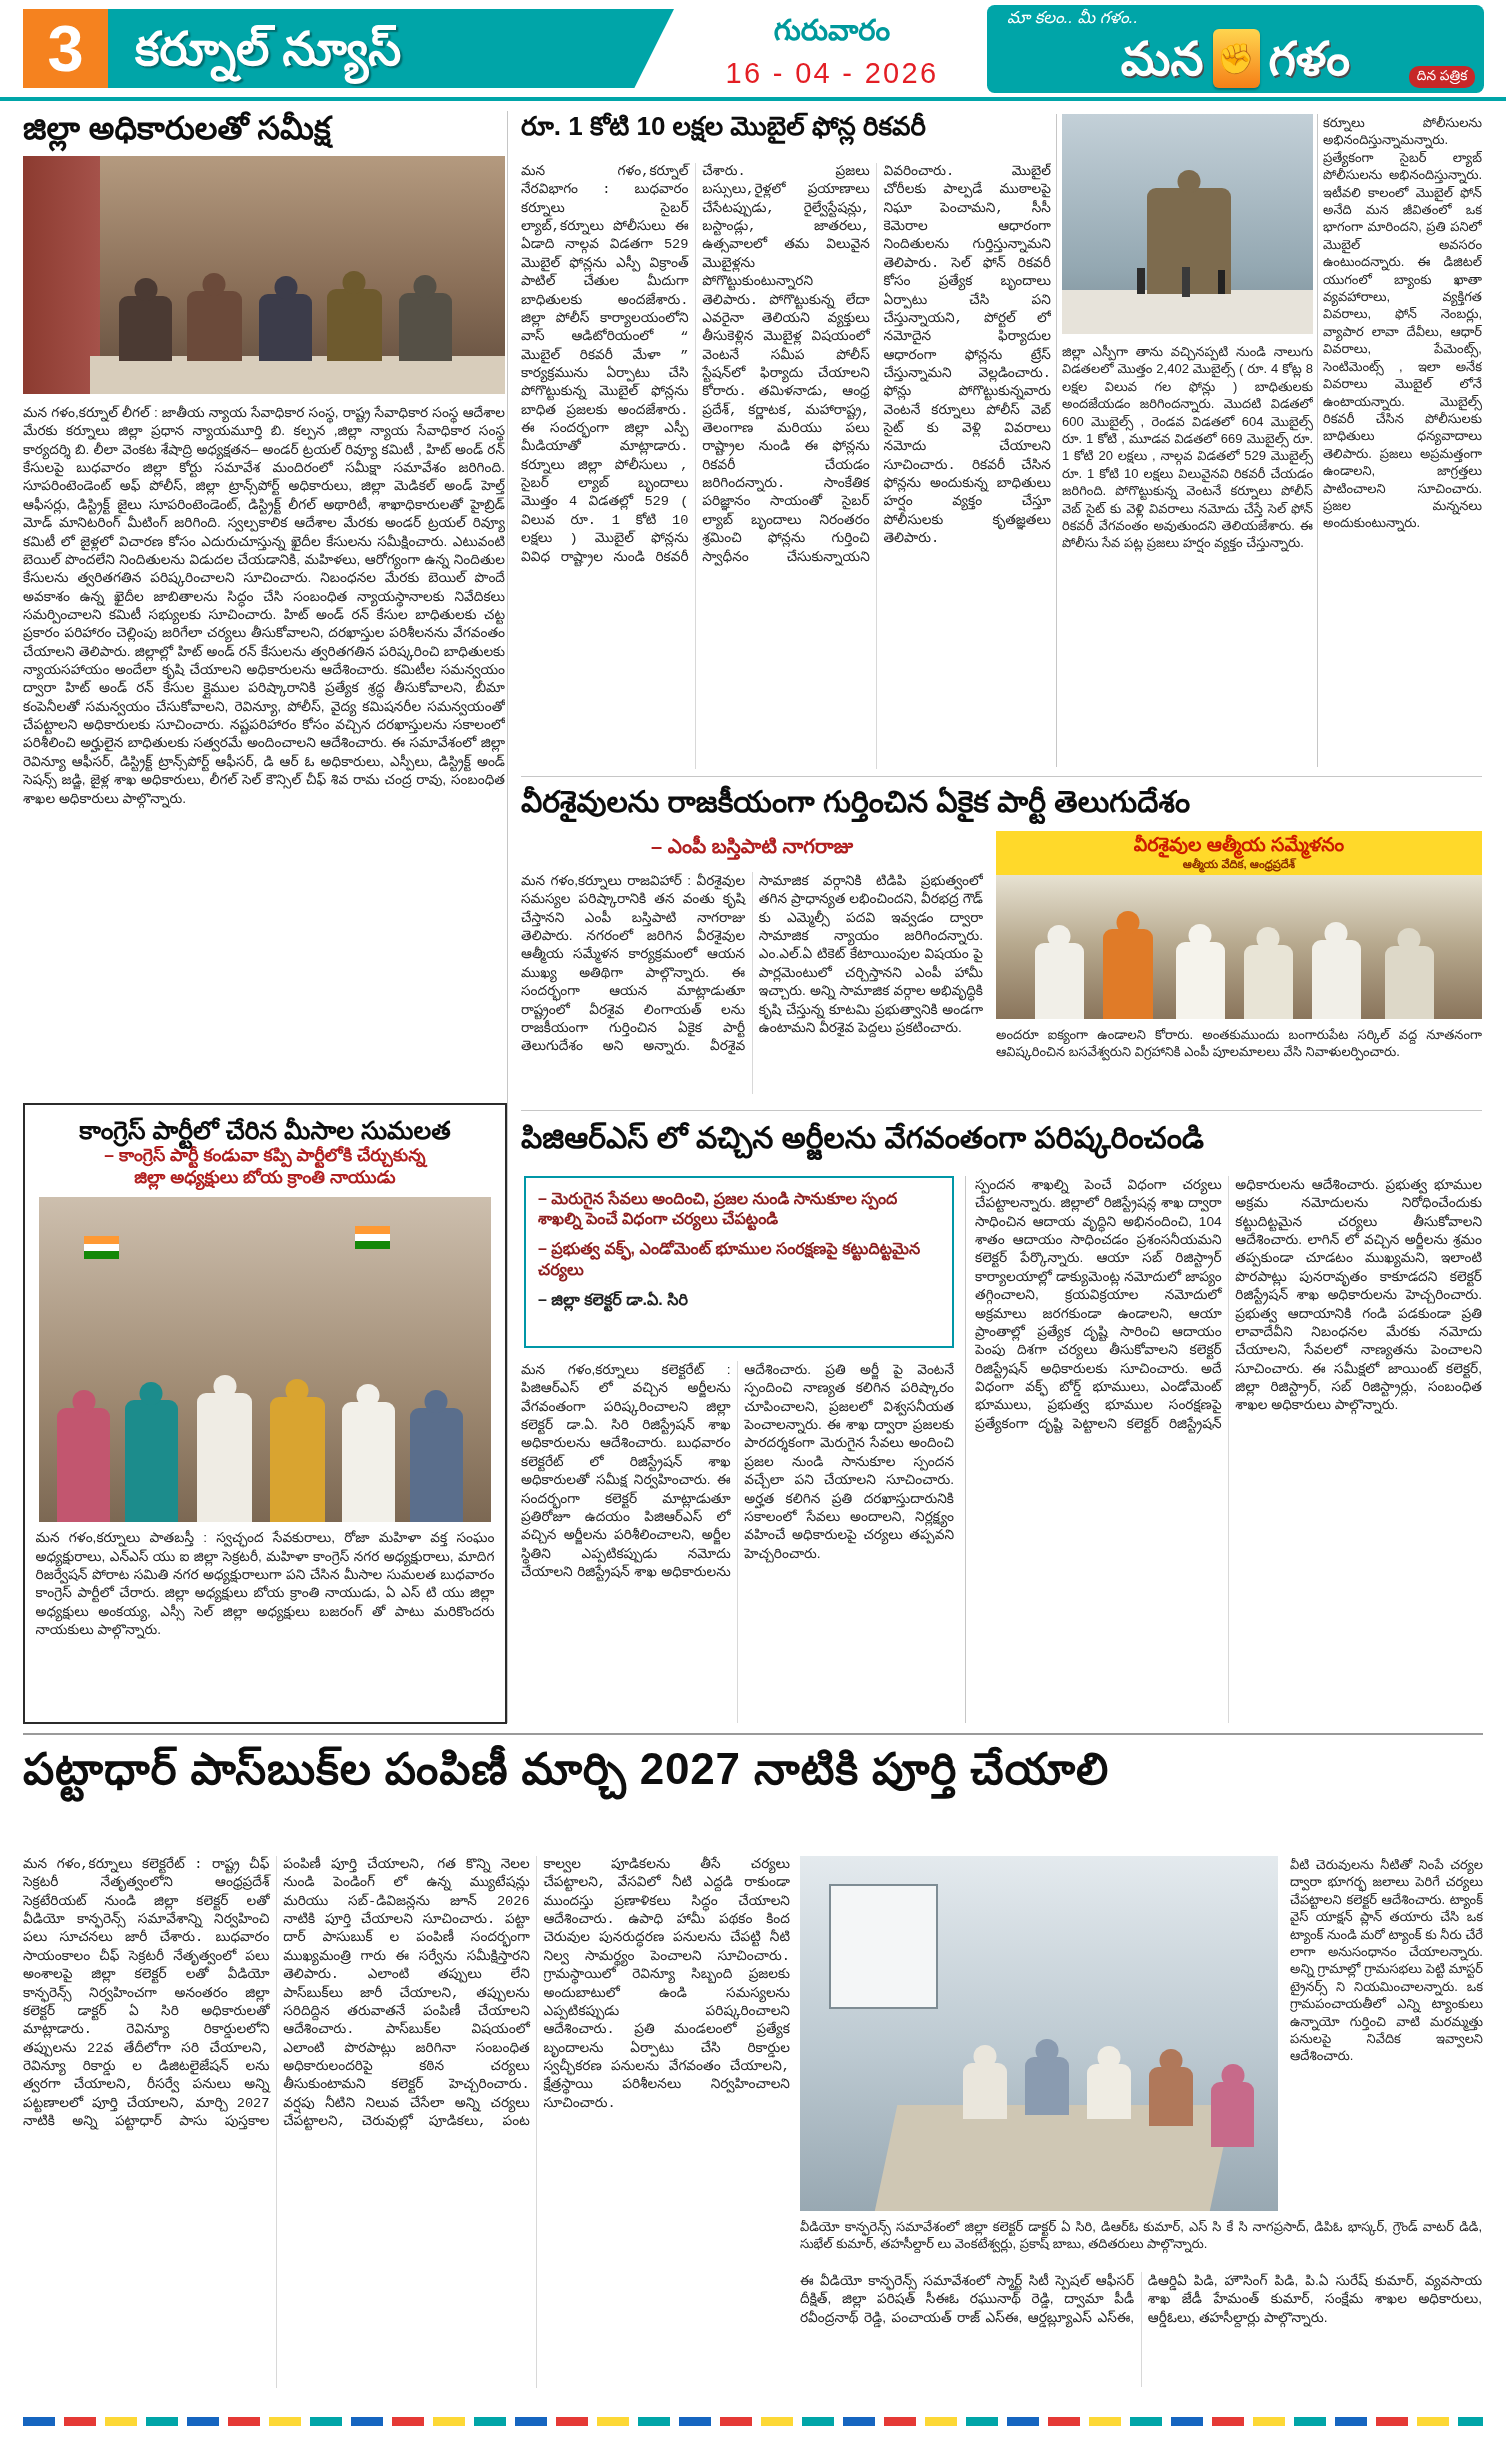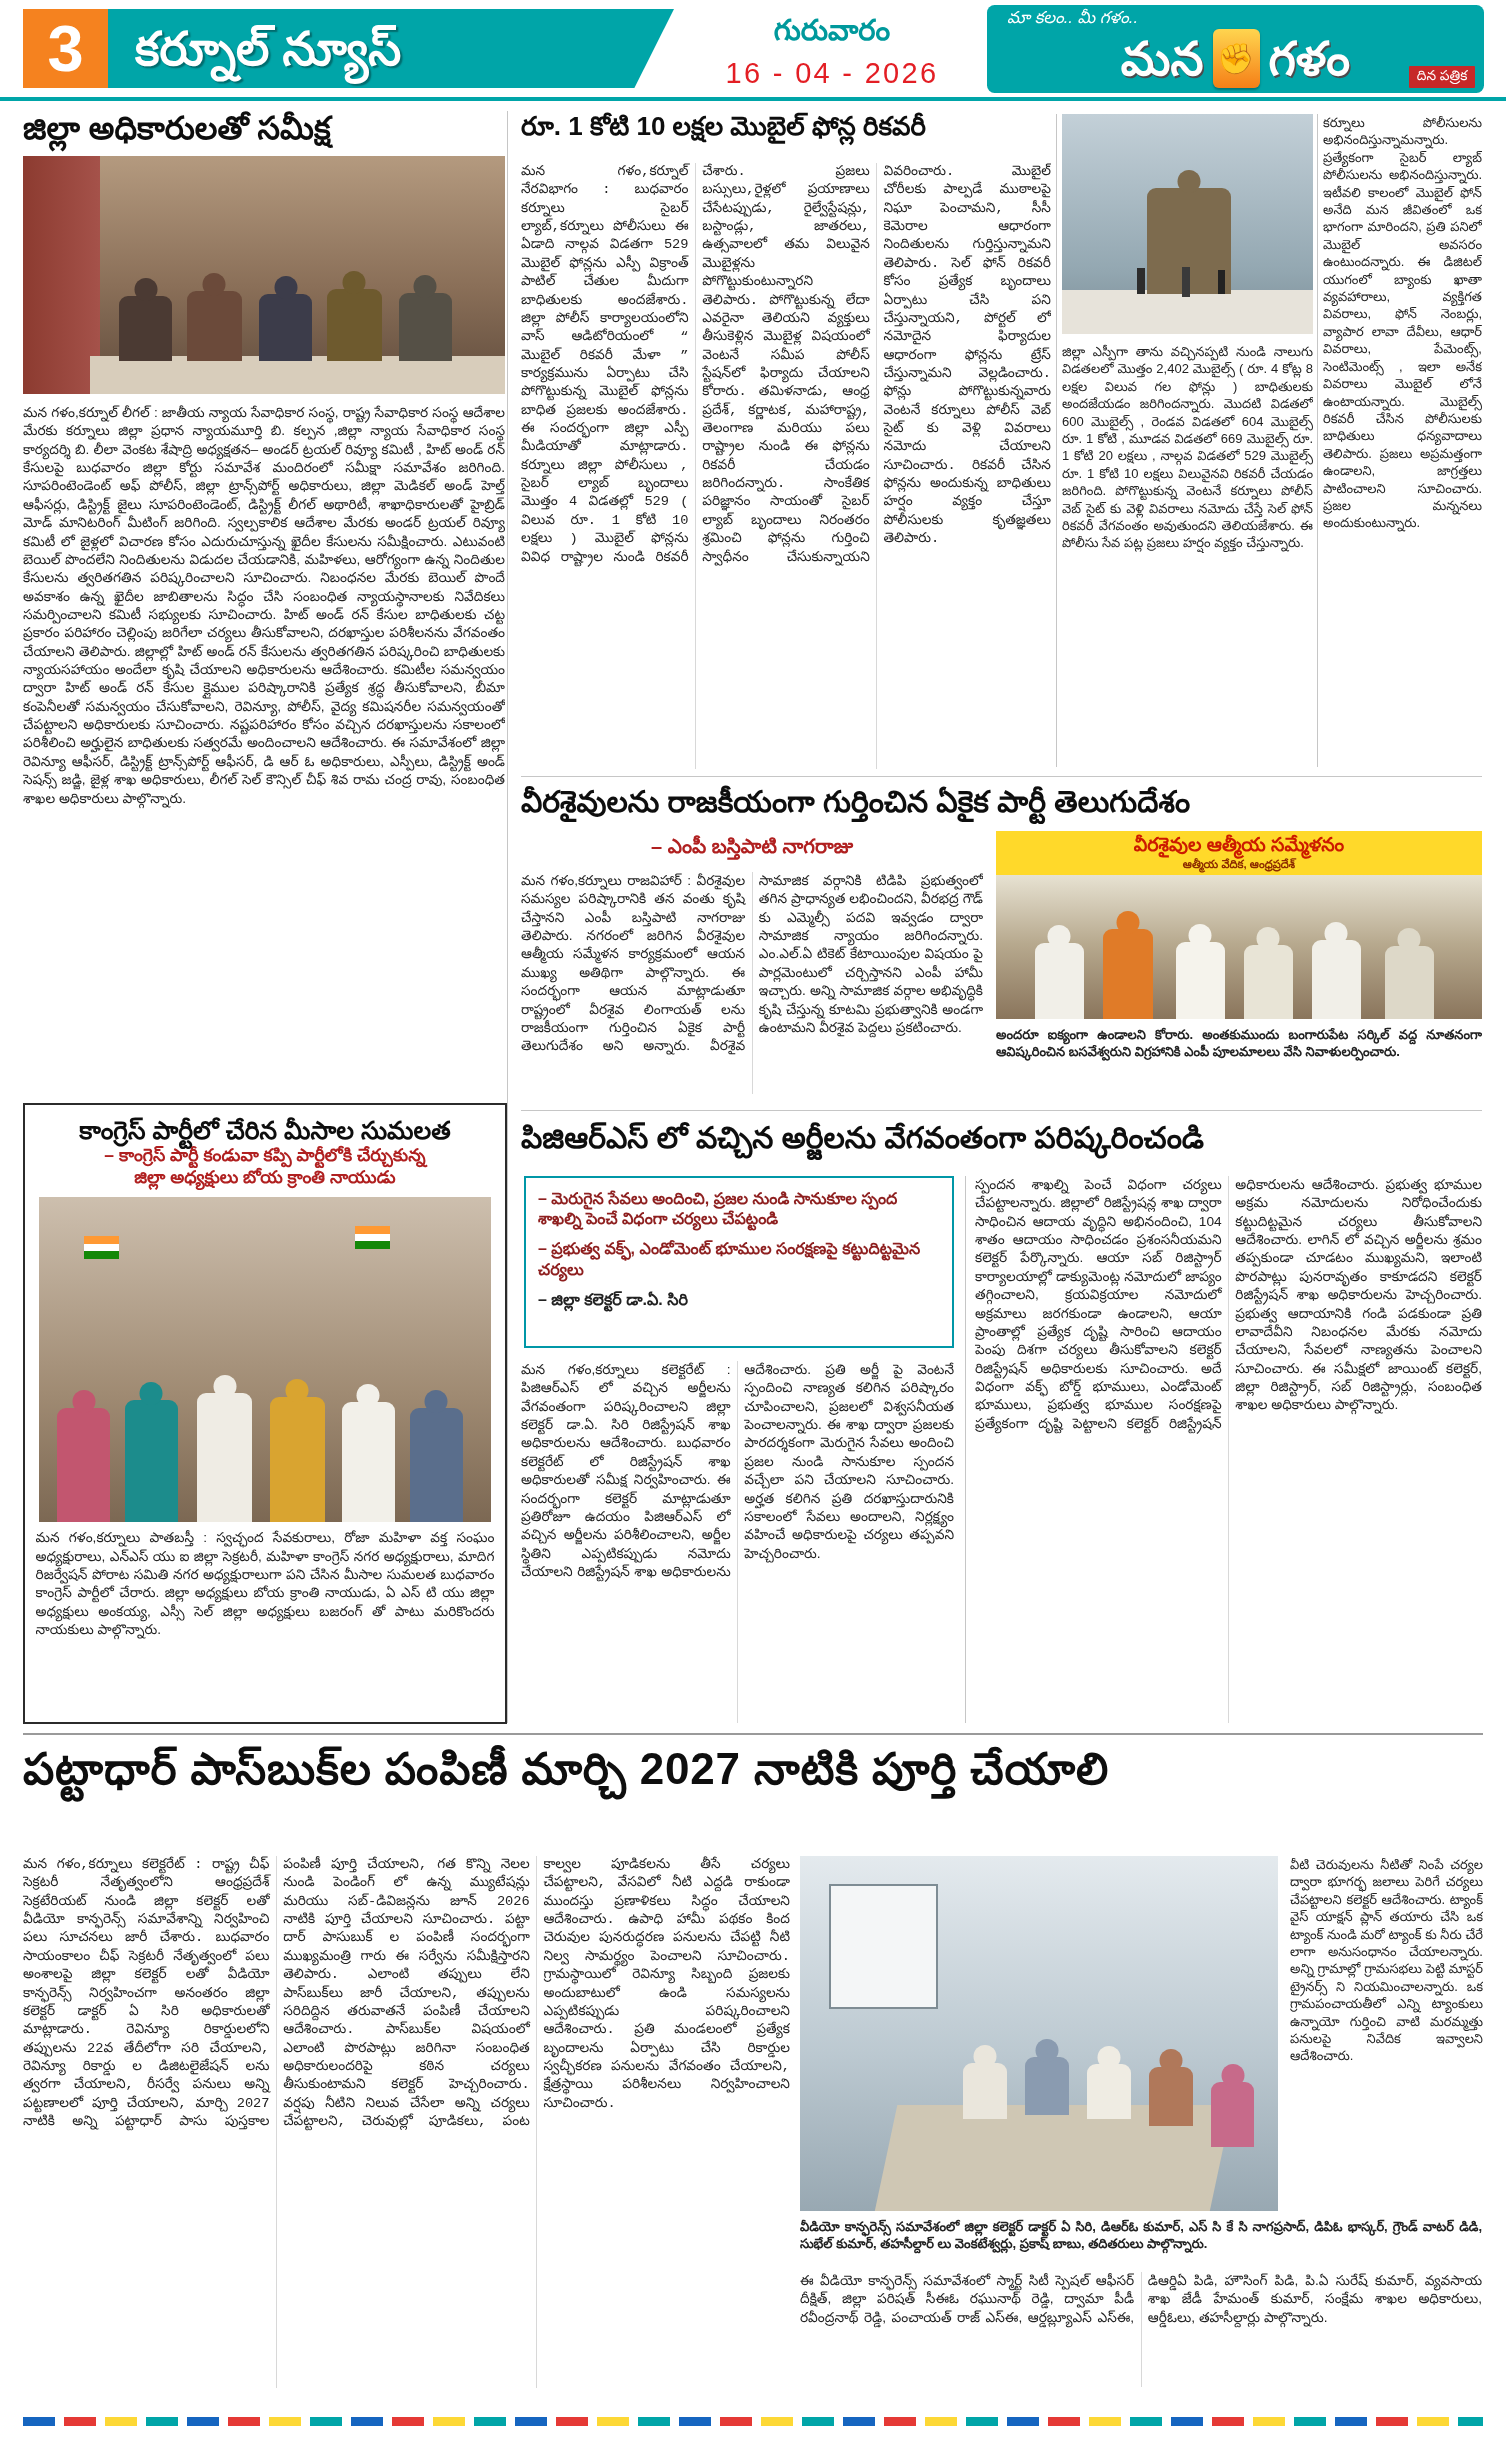--- a/index.html
+++ b/index.html
@@ -16,31 +16,31 @@
   #pagenum{left:23px;top:9px;width:85px;height:79px;background:#f5821f;color:#fff;font-size:65px;font-weight:bold;display:flex;align-items:center;justify-content:center;}
   #masthead{left:108px;top:9px;width:566px;height:79px;background:#00a5a8;clip-path:polygon(0 0,100% 0,93% 100%,0 100%);color:#fff;font-size:47px;font-weight:bold;line-height:79px;padding-left:27px;text-shadow:2.3px 2.3px 1.5px rgba(0,0,0,.35);}
   #daydate{left:684px;top:13.7px;width:296px;height:73px;text-align:center;}
   #day{color:#00999c;font-size:29px;font-weight:bold;}
   #date{color:#e31e24;font-size:29px;font-weight:normal;letter-spacing:2.3px;margin-top:3px;}
   #logo{left:987px;top:4.6px;width:497px;height:88px;background:#00a5a8;border-radius:7.6px;}
   #tagline{position:absolute;left:20px;top:3.8px;color:#fff;font-size:16.7px;font-style:italic;}
   #logo-row{position:absolute;left:0;right:0;top:24px;display:flex;align-items:center;justify-content:center;gap:9px;}
   .logo-word{color:#fff;font-size:47px;font-weight:bold;text-shadow:1.5px 2.3px 0 rgba(140,0,0,.55);line-height:1;}
   #fist{width:47px;height:59px;background:linear-gradient(180deg,#ffd54f,#f57f17);border-radius:6px;display:flex;align-items:center;justify-content:center;font-size:30px;color:#b71c1c;box-shadow:0 1.5px 2.3px rgba(0,0,0,.3);}
-  #logo-sub{position:absolute;right:9px;bottom:4.6px;background:#c62828;color:#fff;font-size:13.7px;padding:1.5px 7.6px;border-radius:1px;}
+  #logo-sub{position:absolute;right:9px;bottom:4.6px;background:#c62828;color:#fff;font-size:13.7px;padding:1.5px 7.6px;border-radius:10px;}
   #header-rule{left:0;top:97px;width:1507px;height:3.8px;background:#00a5a8;}
   
   .photo{overflow:hidden;background:#9e9e9e;}
   .person{position:absolute;border-radius:9px 9px 0 0;}
   .person::before{content:"";position:absolute;left:50%;top:-18px;transform:translateX(-50%);width:23px;height:23px;border-radius:50%;background:inherit;}
   .strip{position:absolute;}
   .photo-banner{position:absolute;top:0;left:0;right:0;height:44px;background:#ffd92a;text-align:center;}
   .photo-banner .b1{display:block;color:#cc1a00;font-weight:bold;font-size:19px;line-height:27px;}
   .photo-banner .b2{display:block;color:#8d2b00;font-weight:bold;font-size:11.4px;line-height:13.7px;}
-  .caption-text{font-size:13px;line-height:1.3;text-align:justify;color:#222;overflow:hidden;font-weight:bold;}
+  .caption-text{font-size:13px;line-height:1.3;text-align:justify;color:#222;overflow:hidden;}
   
   #a1-headline{left:23px;top:111px;width:482px;font-size:32px;}
   #a1-photo{left:23px;top:156px;width:482px;height:238px;}
   #a1-body{left:23px;top:404px;width:482px;height:687px;}
   #a2-headline{left:521px;top:112px;width:532px;font-size:26px;}
   #a2-photo{left:1062px;top:114px;width:251px;height:220px;}
   #a2-body-main{left:521px;top:163px;width:530px;height:606px;}
   #a2-body-under{left:1062px;top:343px;width:251px;height:424px;font-size:13px;}
   #a2-body-right{left:1323px;top:114px;width:159px;height:653px;font-size:13px;}
   #a3-headline{left:521px;top:785px;width:961px;font-size:30px;}

